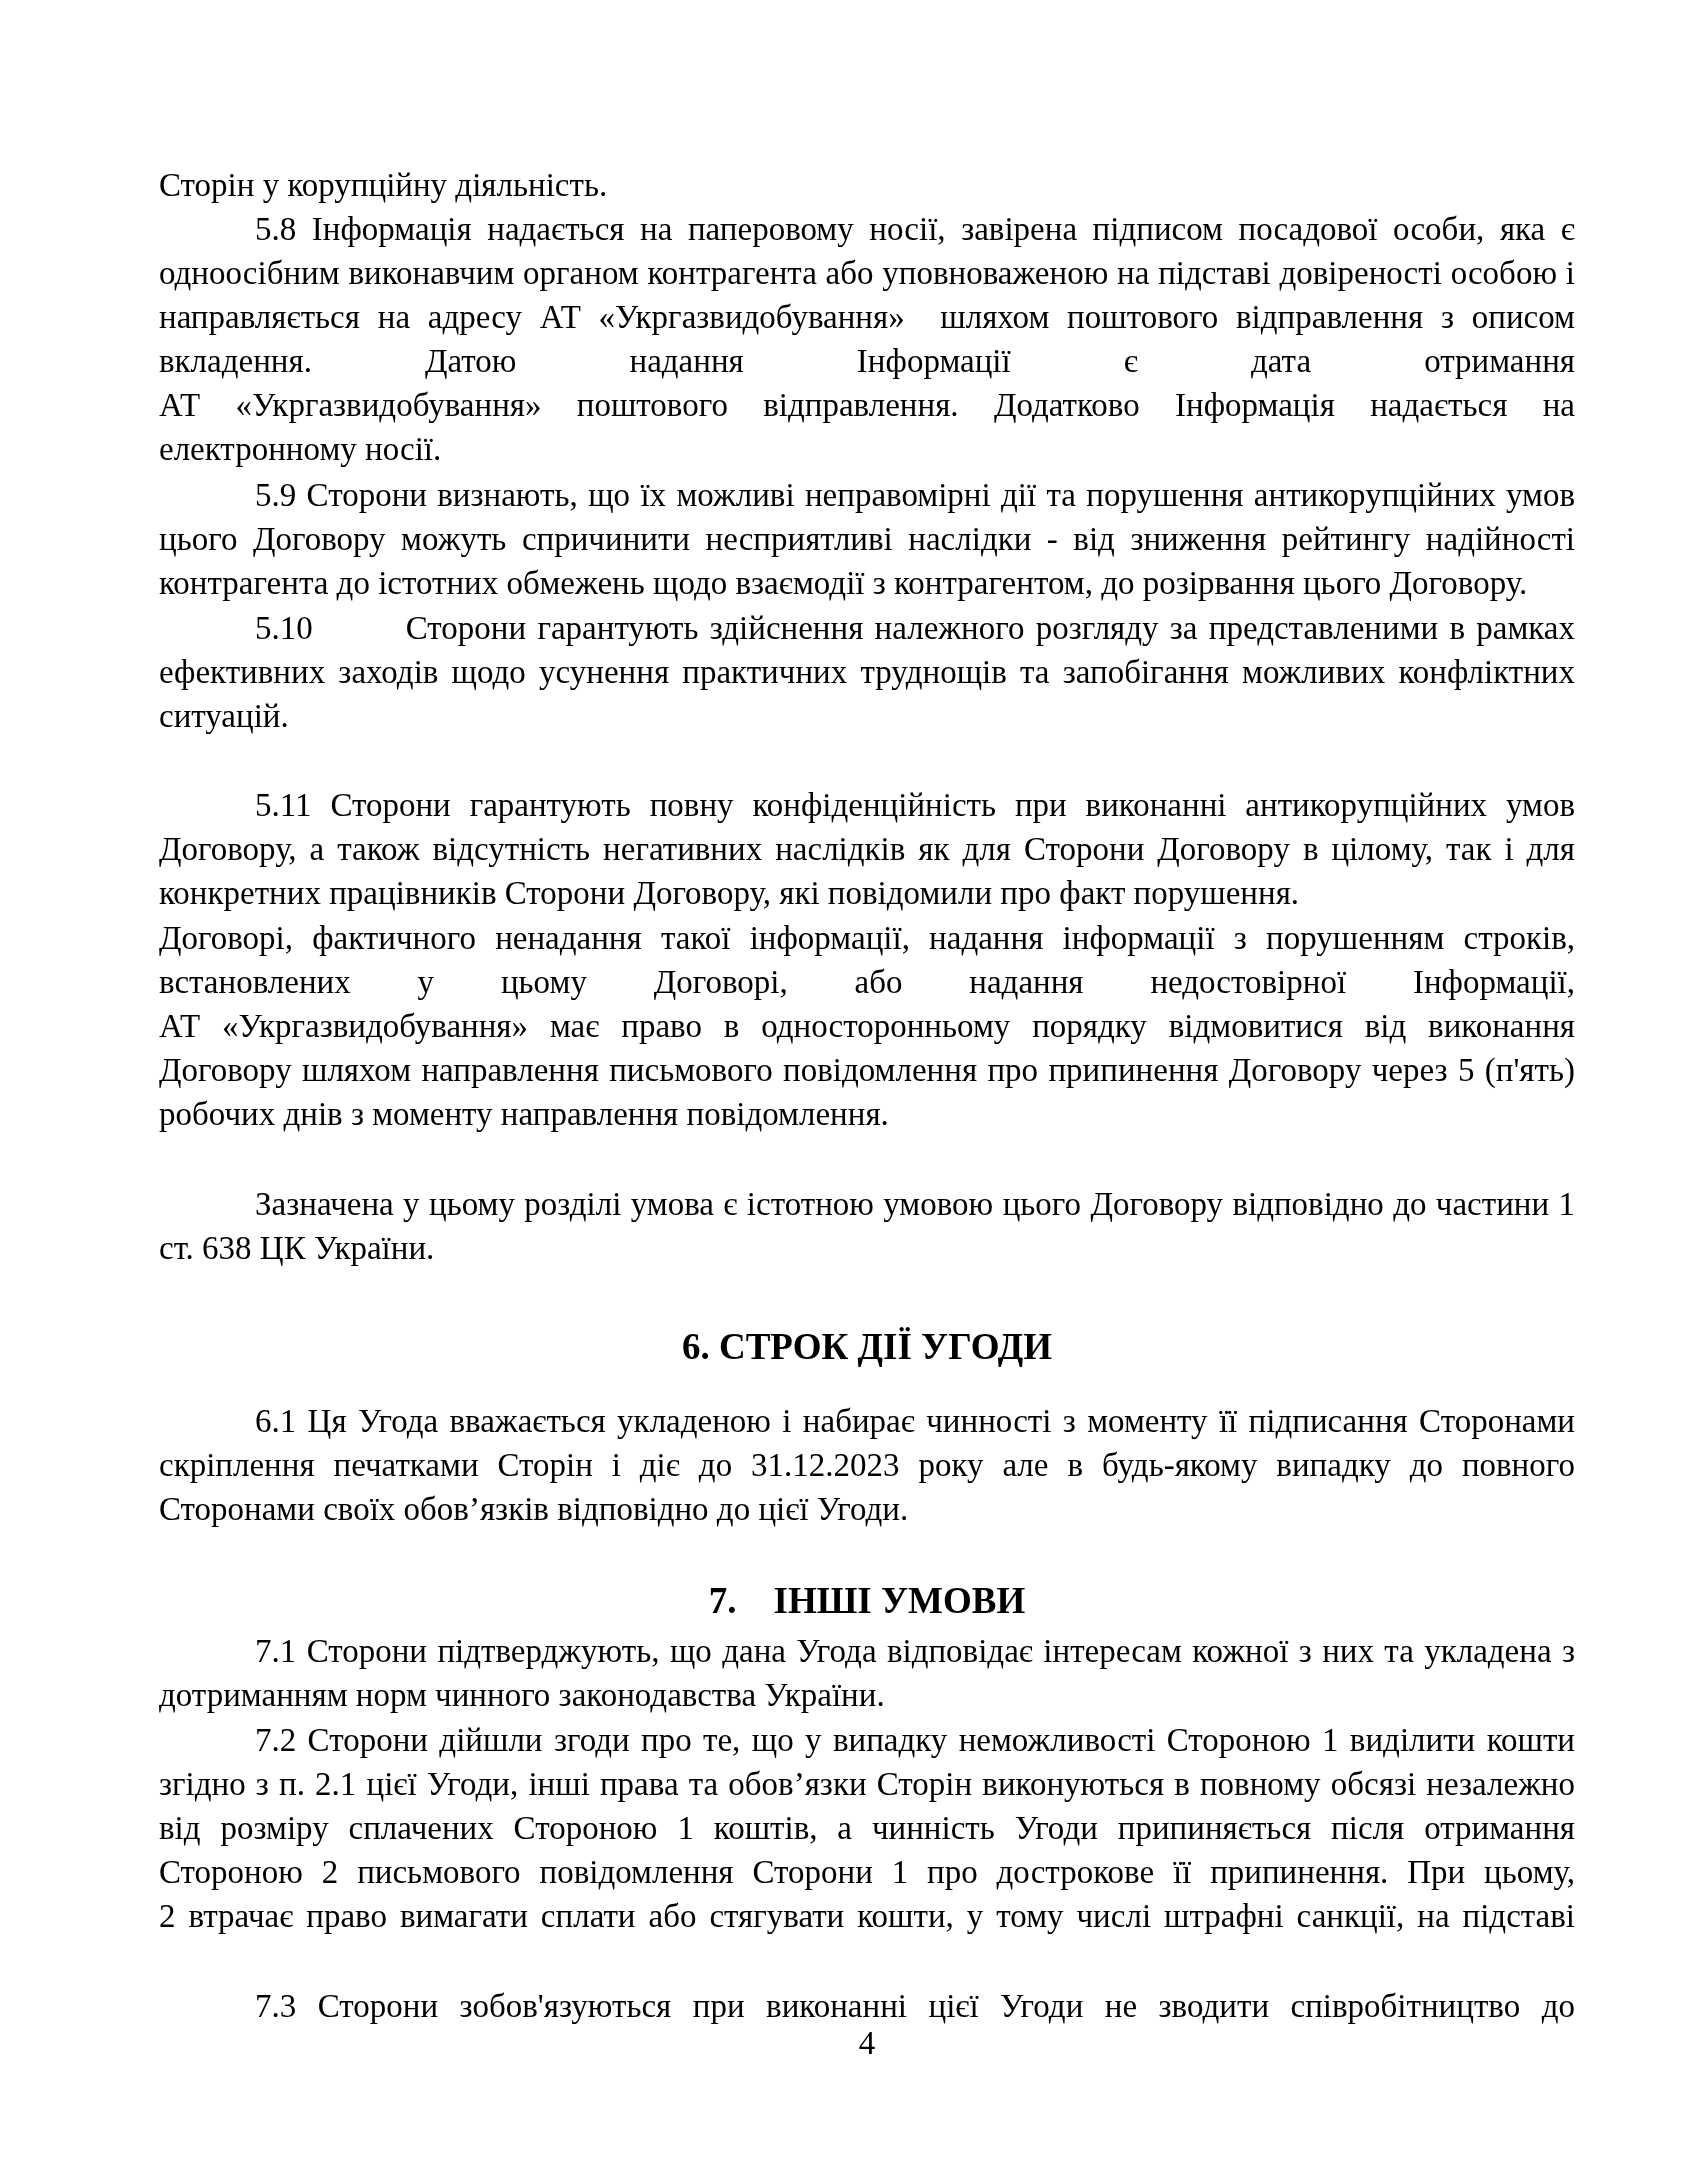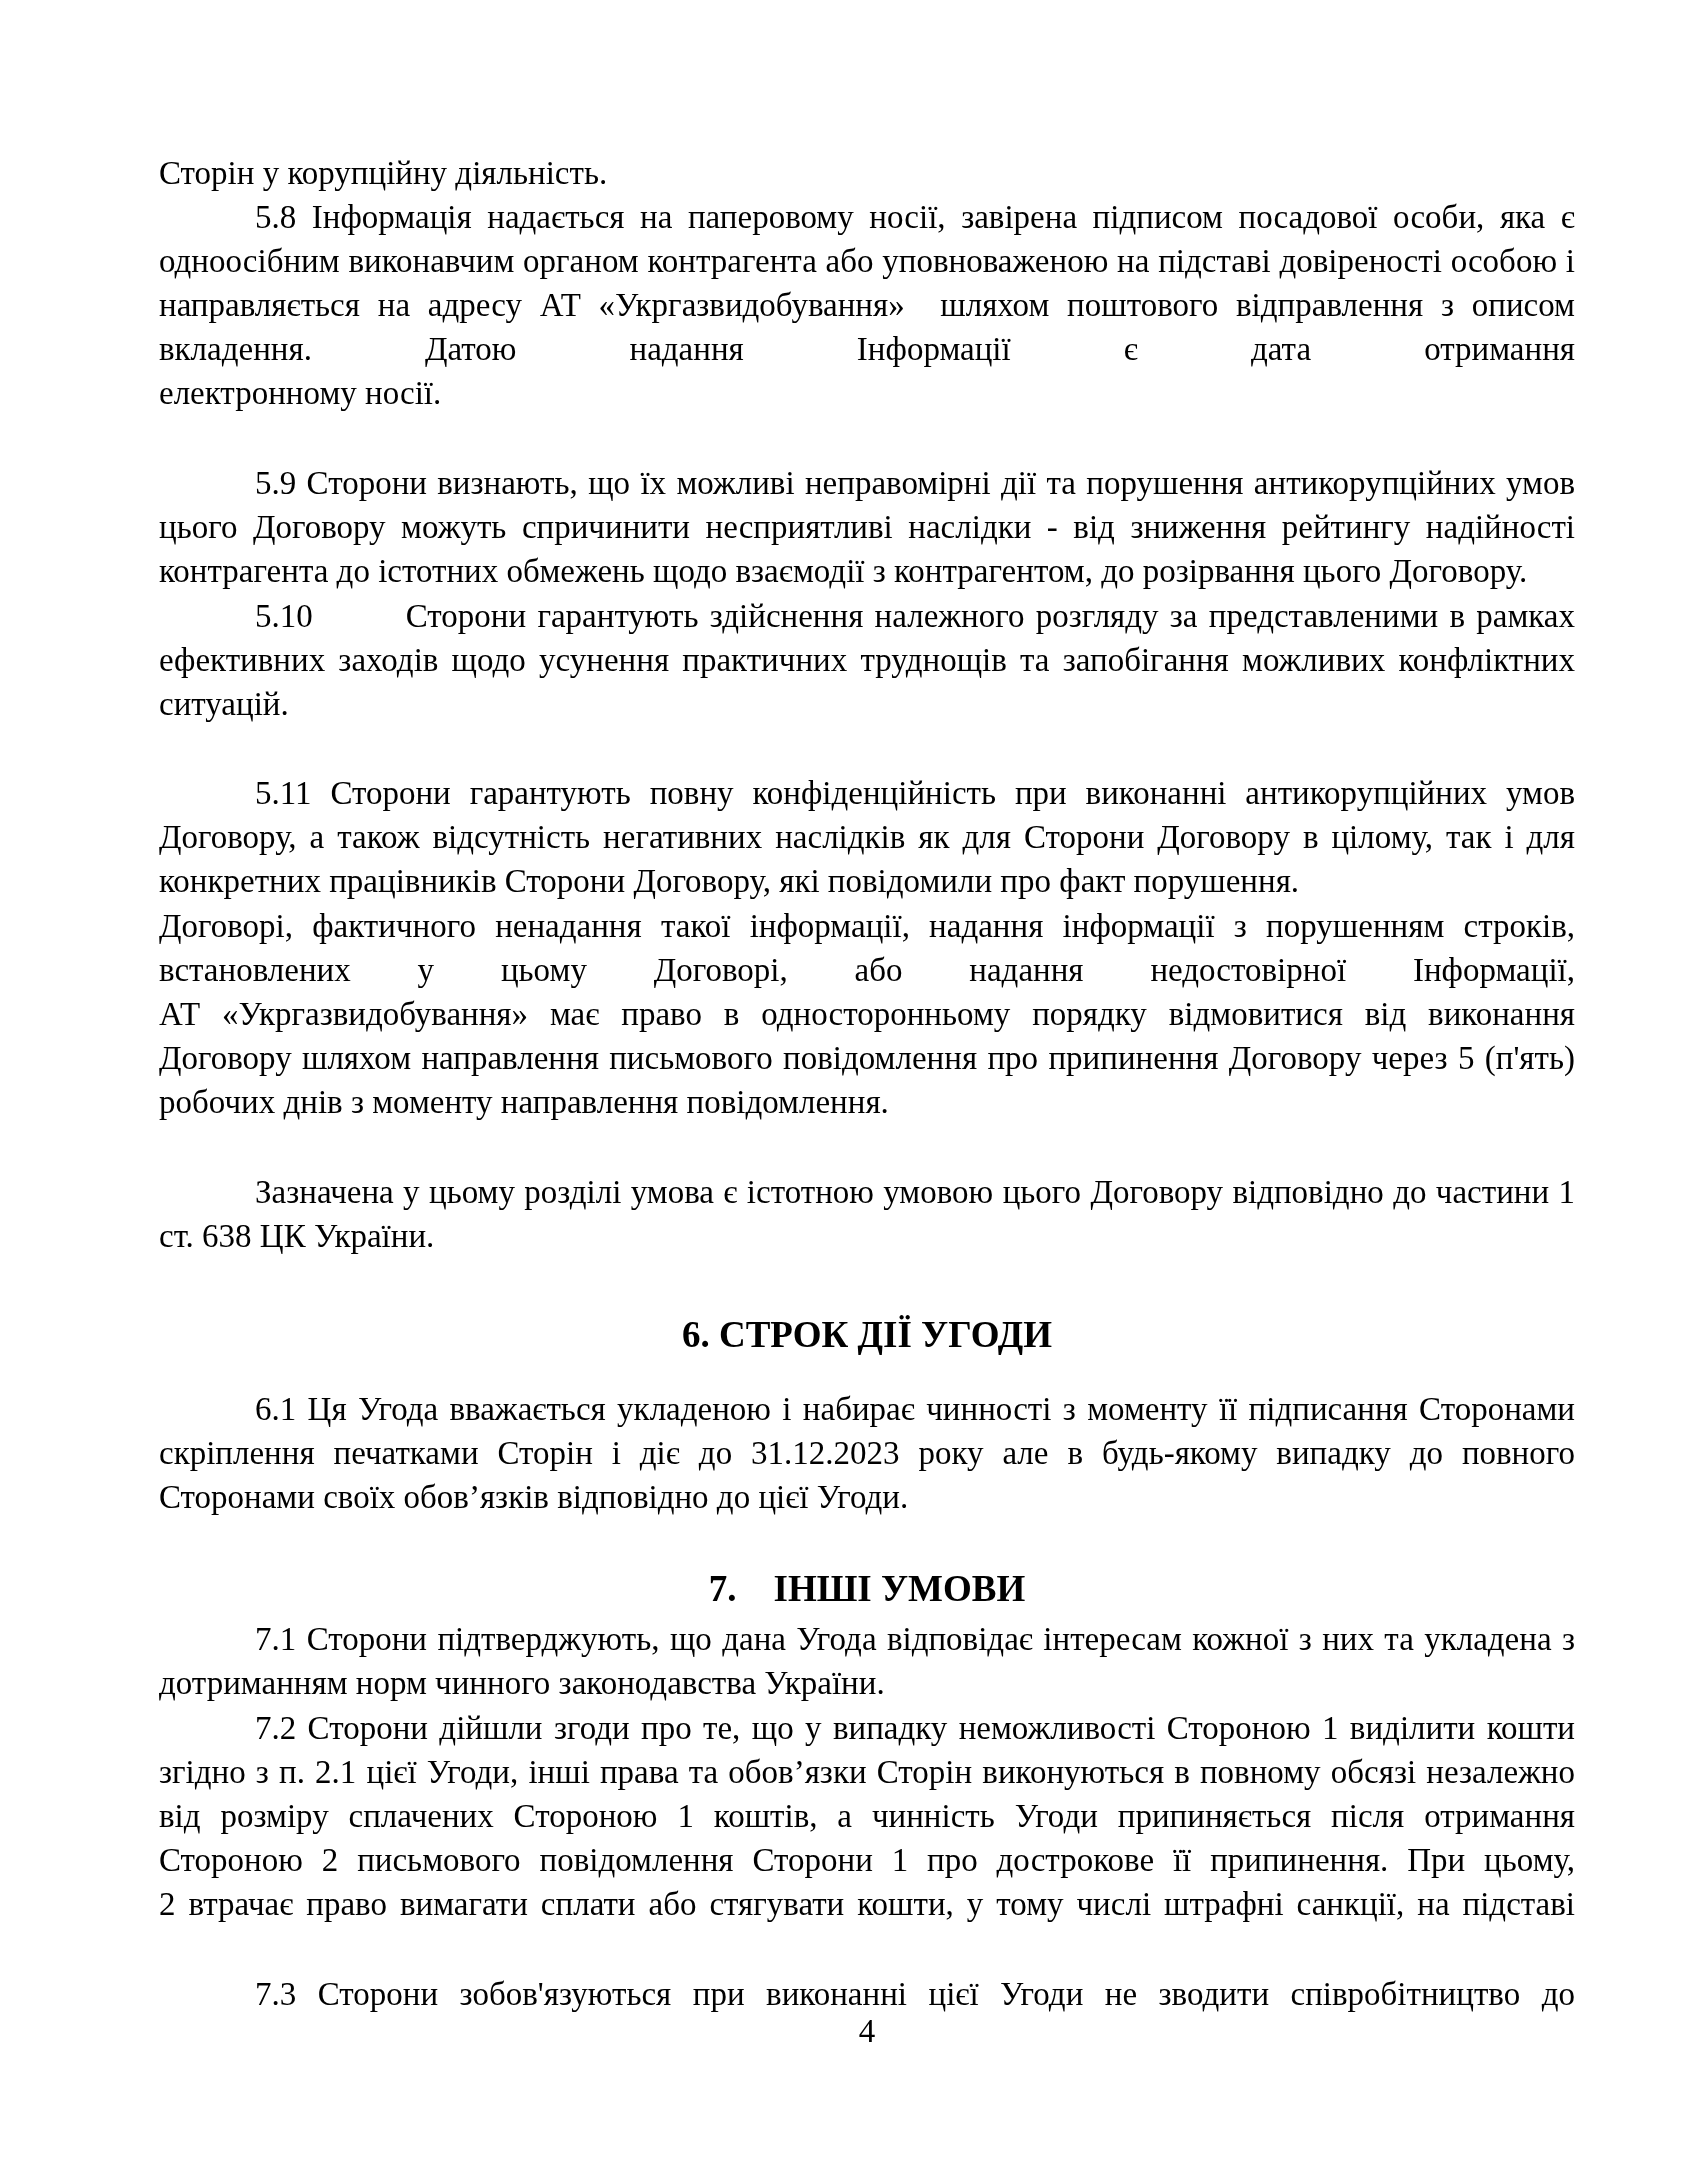--- a/index.html
+++ b/index.html
@@ -8,20 +8,21 @@
     background: #ffffff;
   }
   .page {
     position: relative;
     width: 1687px;
     height: 2156px;
     background: #ffffff;
     overflow: hidden;
     font-family: "Liberation Serif", "DejaVu Serif", serif;
     color: #000000;
+    margin-top: 12px;
   }
   .block {
     position: absolute;
     left: 159px;
     width: 1416px;
     font-size: 33px;
     line-height: 44px;
   }
   .line {
     height: 44px;
@@ -65,20 +66,21 @@
 <div class="page">
   <div>
       <div class="block paragraph" style="top: 151px;">
         <div class="line l">Сторін у корупційну діяльність.</div>
       </div>
       <div class="block paragraph" style="top: 195px;">
         <div class="line j indent">5.8 Інформація надається на паперовому носії, завірена підписом посадової особи, яка є</div>
         <div class="line j">одноосібним виконавчим органом контрагента або уповноваженою на підставі довіреності особою і</div>
         <div class="line j">направляється на адресу АТ «Укргазвидобування»&nbsp; шляхом поштового відправлення з описом</div>
         <div class="line j">вкладення. Датою надання Інформації є дата отримання</div>
+        <div class="line j">АТ «Укргазвидобування» поштового відправлення. Додатково Інформація надається на</div>
         <div class="line l">електронному носії.</div>
       </div>
       <div class="block paragraph" style="top: 461px;">
         <div class="line j indent">5.9 Сторони визнають, що їх можливі неправомірні дії та порушення антикорупційних умов</div>
         <div class="line j">цього Договору можуть спричинити несприятливі наслідки - від зниження рейтингу надійності</div>
         <div class="line l">контрагента до істотних обмежень щодо взаємодії з контрагентом, до розірвання цього Договору.</div>
       </div>
       <div class="block paragraph" style="top: 594px;">
         <div class="line j indent">5.10<span class="tab"></span>Сторони гарантують здійснення належного розгляду за представленими в рамках</div>
         <div class="line j">ефективних заходів щодо усунення практичних труднощів та запобігання можливих конфліктних</div>

